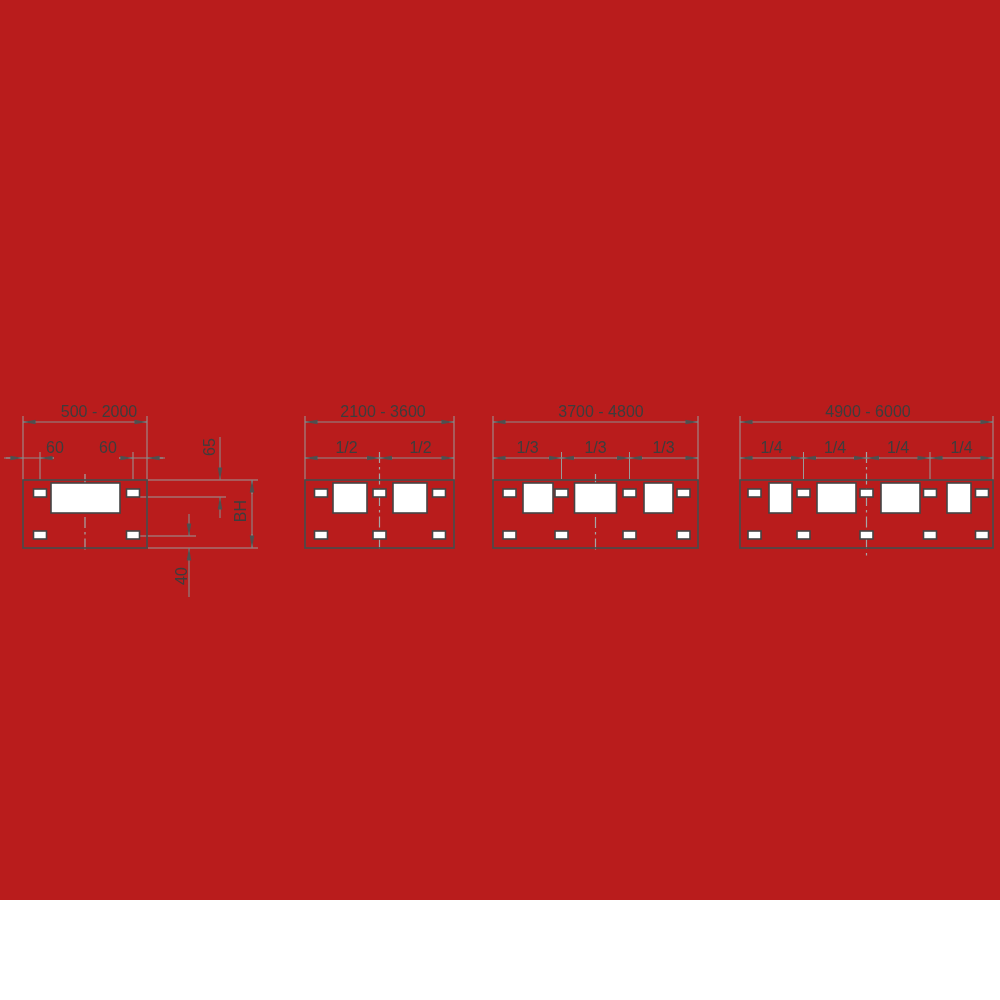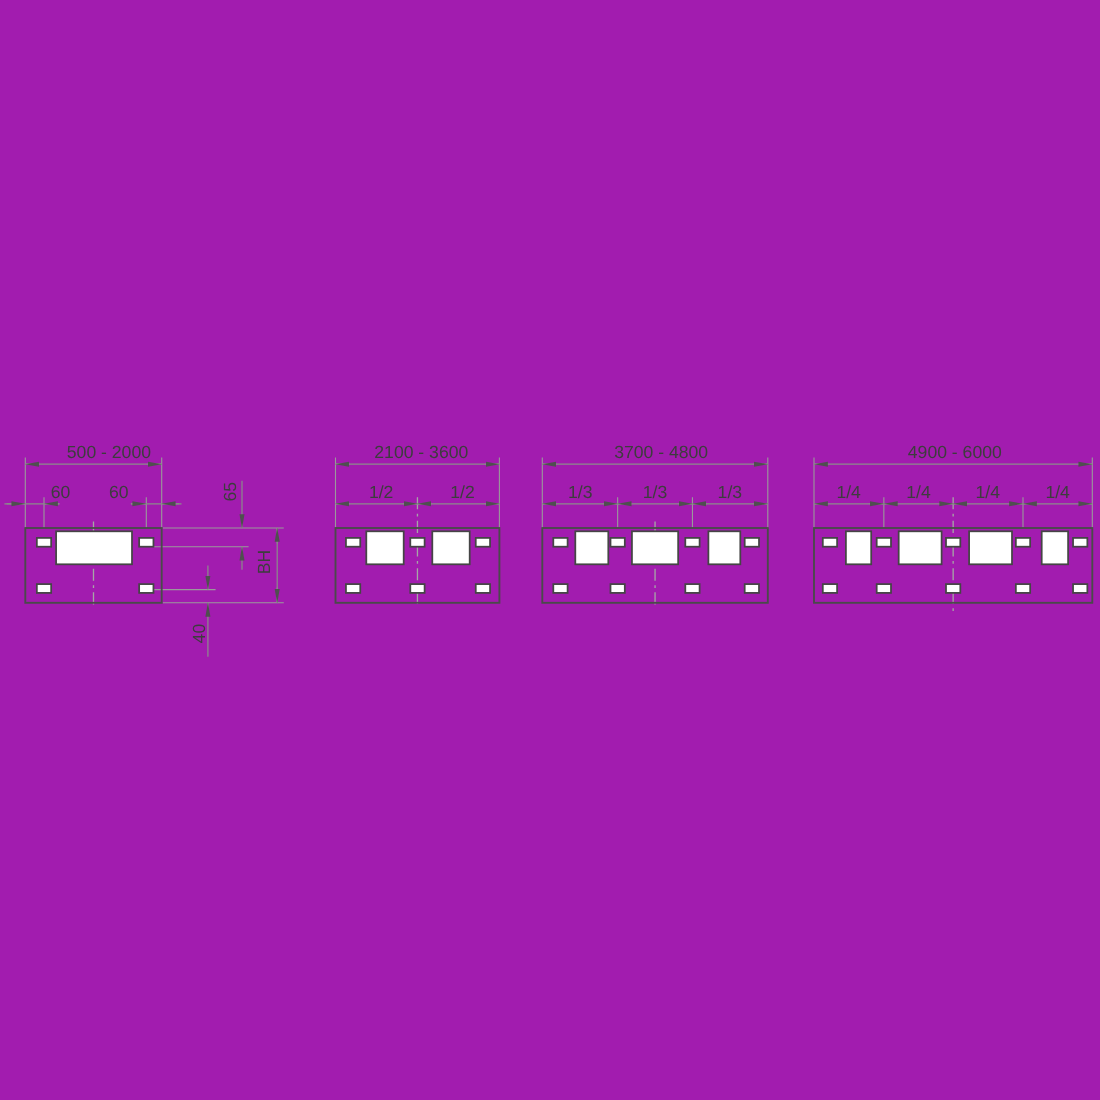--- a/index.html
+++ b/index.html
@@ -3,22 +3,22 @@
 <meta charset="utf-8">
 <style>
   html, body {
     margin: 0;
     padding: 0;
     background: #ffffff;
   }
   .canvas {
     position: relative;
     width: 1000px;
-    height: 1000px;
-    background: #a21caf;
+    height: 900px;
+    background: #b91c1c;
     overflow: hidden;
   }
   svg {
     display: block;
     font-family: "Liberation Sans", sans-serif;
   }
   .outline   { fill: none; stroke: #4a4a4a; stroke-width: 1.7; }
   .cutout    { fill: #ffffff; stroke: #454545; stroke-width: 1.6; }
   .slot      { fill: #ffffff; stroke: #454545; stroke-width: 1.6; }
   .dim       { fill: none; stroke: #8b8b8b; stroke-width: 1.1; }

